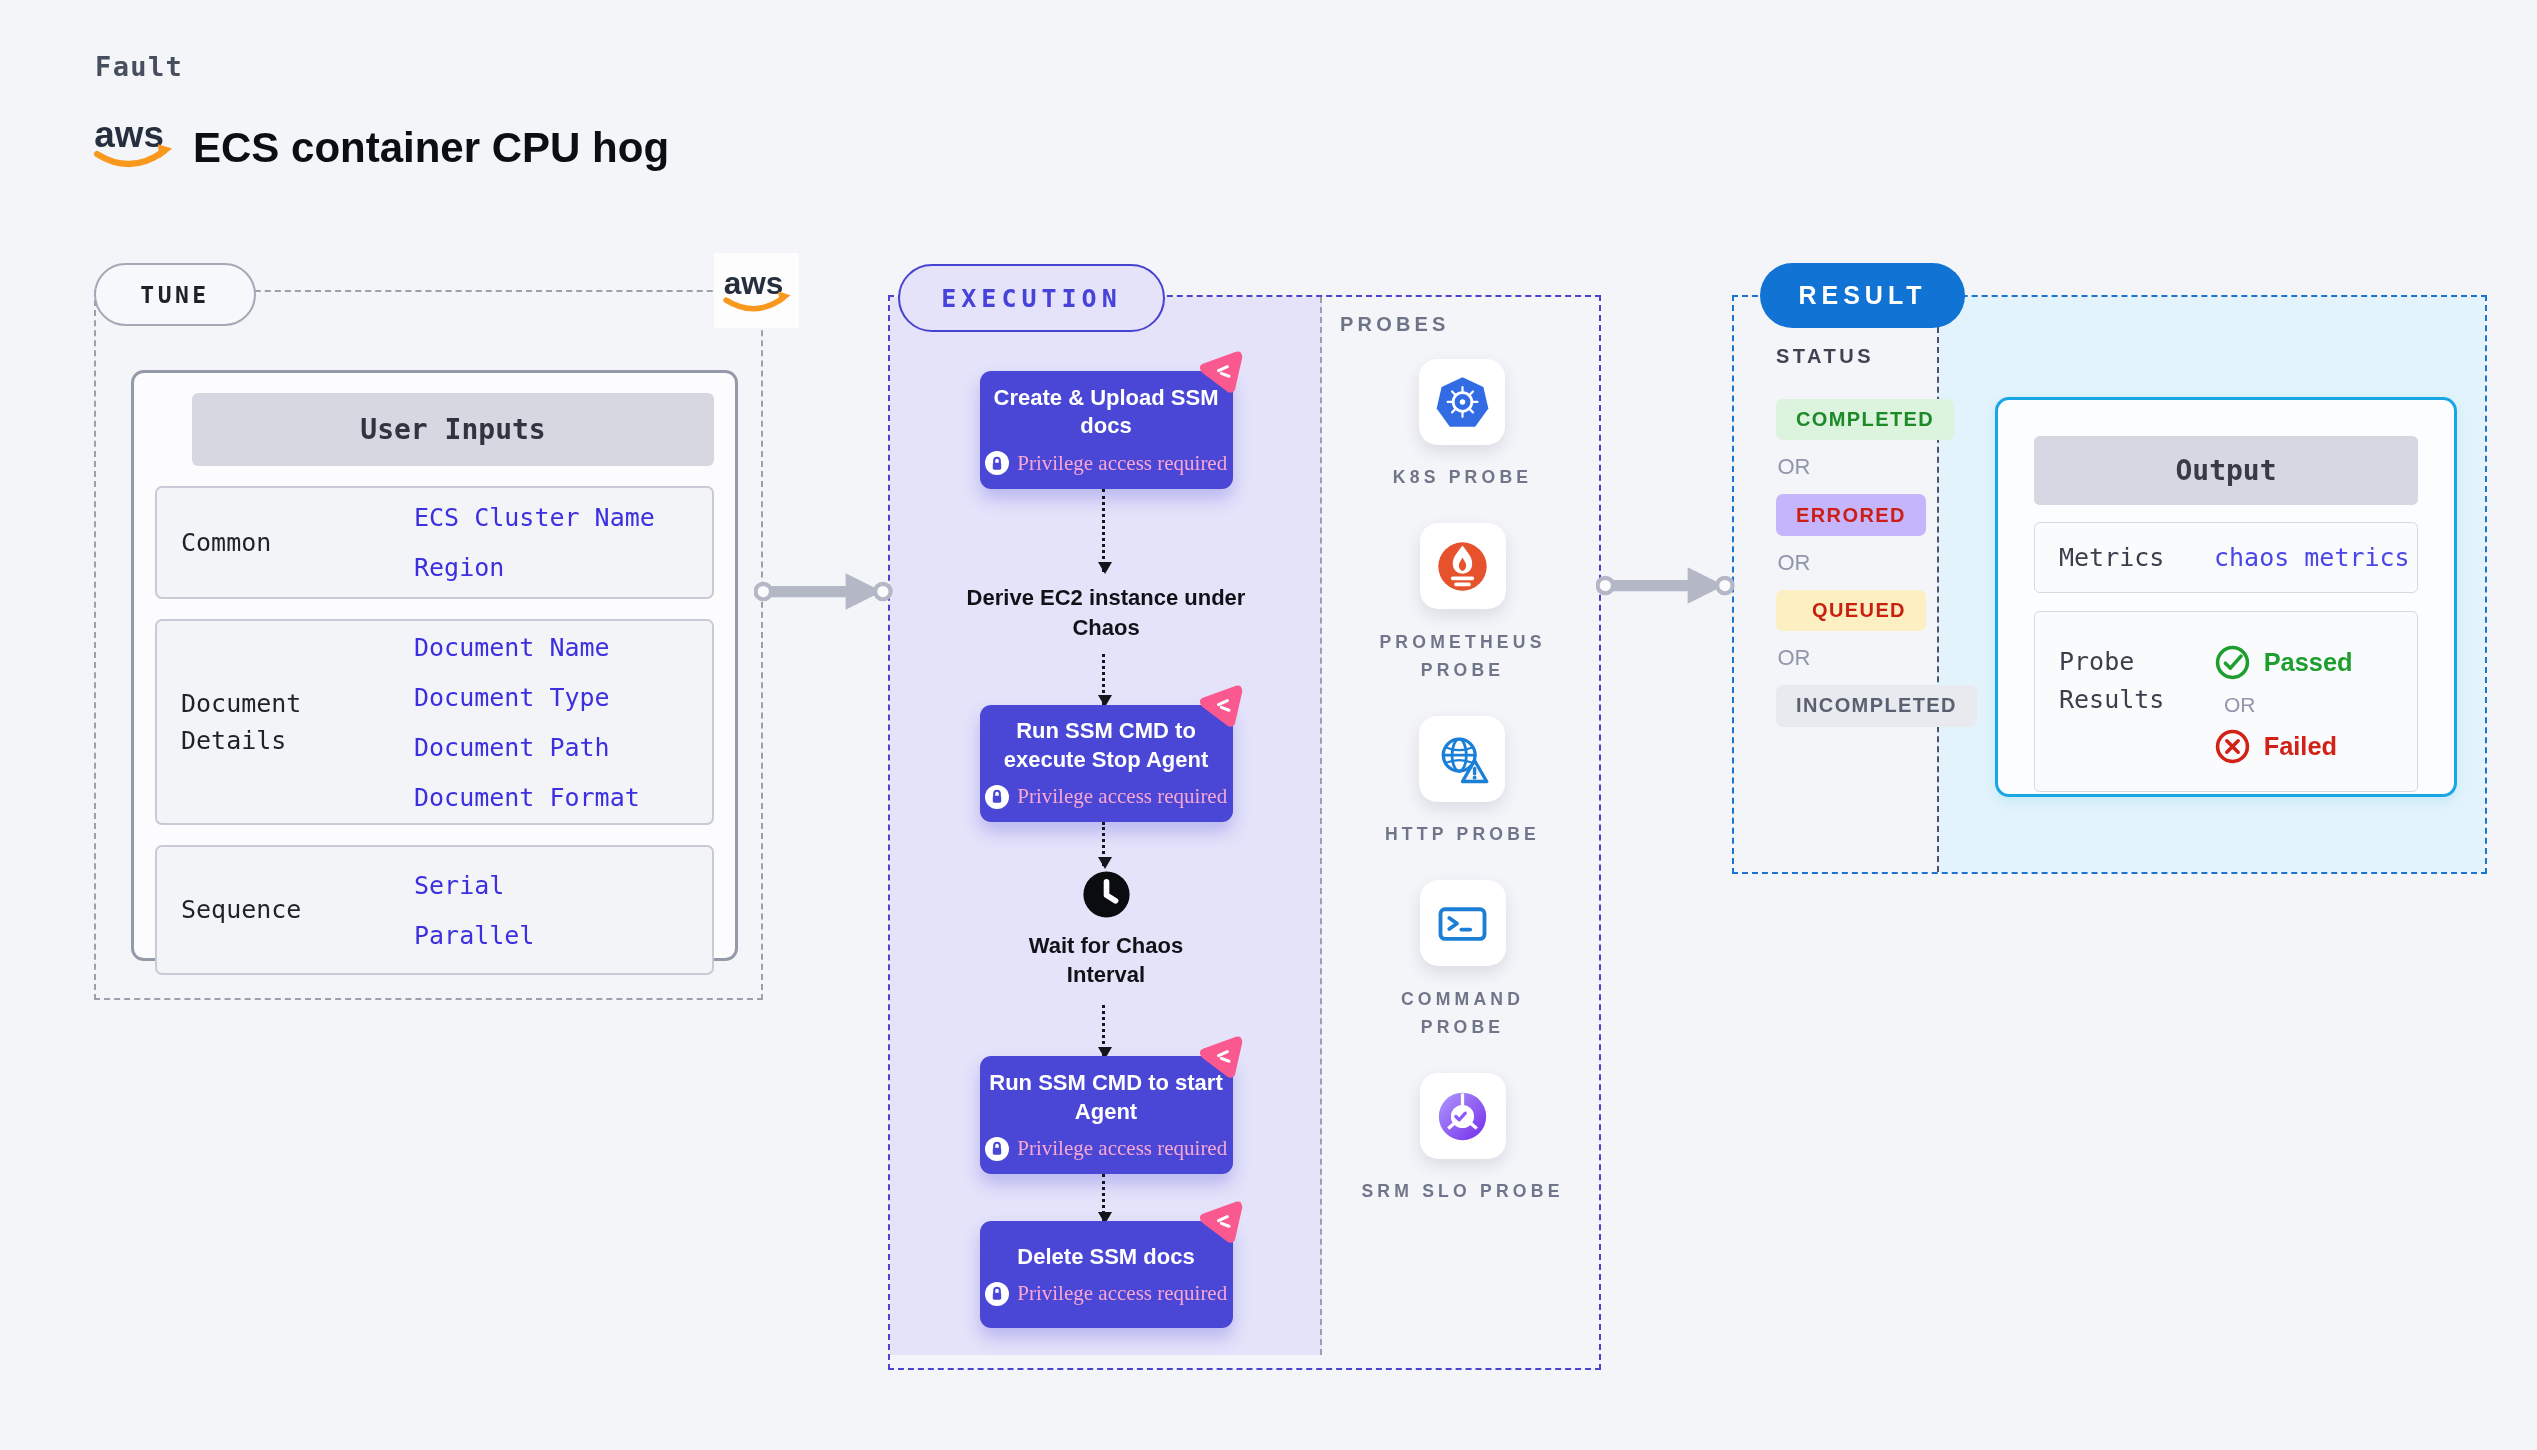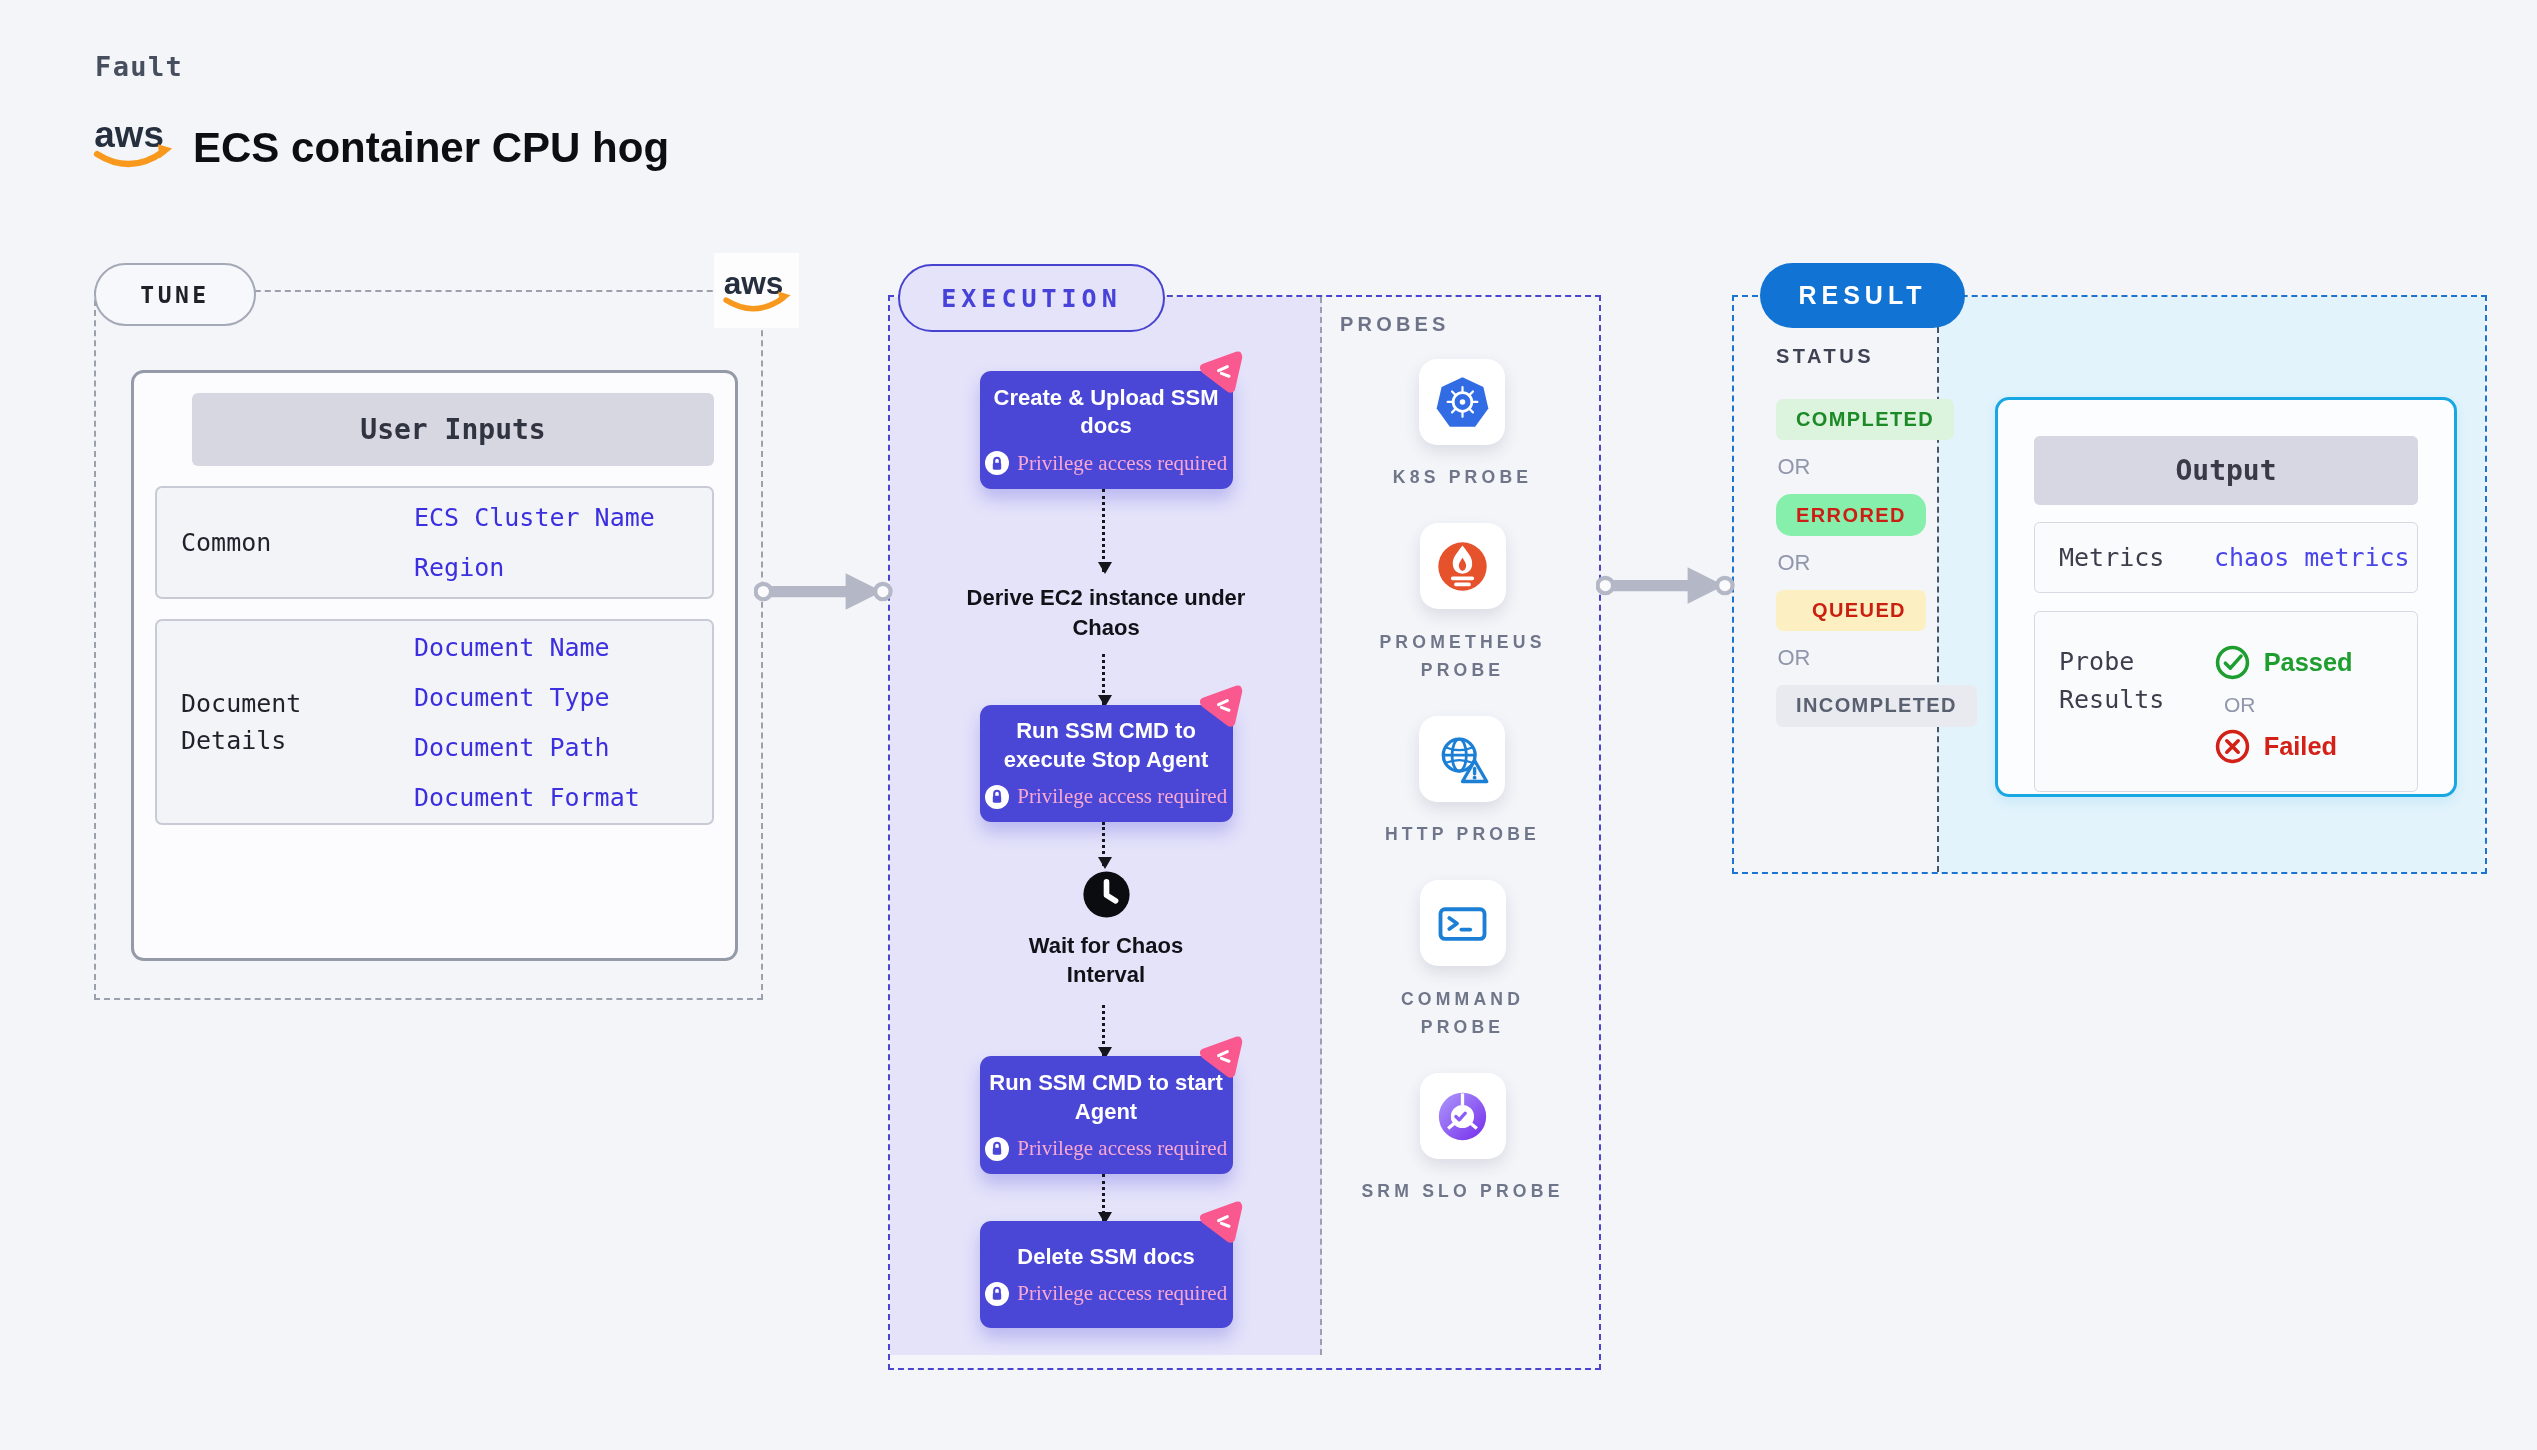--- a/index.html
+++ b/index.html
@@ -93,21 +93,21 @@
                 border:2.8px dashed #1b74d2; box-sizing:border-box; z-index:1; }
   .result-blue { position:absolute; left:203px; top:0; right:0; bottom:0; background:#e2f3fb;
                  border-left:2.1px dashed #4d5360; box-sizing:border-box; }
   .status-col { position:absolute; left:42px; top:48px; display:flex; flex-direction:column;
                 align-items:flex-start; }
   .status-title { font-size:20px; font-weight:bold; letter-spacing:3.5px; color:#3e4253;
                   margin-bottom:31px; }
   .badge { padding:9.2px 20px; border-radius:7px; font-size:20px; font-weight:bold;
            letter-spacing:1.4px; }
   .badge-completed { background:#dcf3dd; color:#1d8a28; }
-  .badge-errored   { background:#86efac; color:#cb1f15;border-radius:15px; }
+  .badge-errored   { background:#c4b5fd; color:#cb1f15; }
   .badge-queued    { background:#fcf0c2; color:#c9200f;padding-left:36px; }
   .badge-incompleted { background:#e9eaf0; color:#596070; }
   .or-sep { font-size:22px; color:#9096ab; margin:14px 1.4px; }
 
   .output-box { position:absolute; left:261px; top:100px; width:462px; height:400px;
                 background:#fcfdff; border:3.5px solid #17a7e3; border-radius:14px;
                 box-sizing:border-box; padding:36px; box-shadow:0 4.2px 11.3px rgba(23,167,227,.12); }
   .output-head { height:69px; background:#d6d7e2; border-radius:5.6px; display:flex;
                  align-items:center; justify-content:center; font-family:"DejaVu Sans Mono",monospace;
                  font-size:28px; font-weight:600; color:#383b47; }
@@ -165,20 +165,27 @@
     <div class="ui-row ui-row-1">
       <div class="ui-label">Document Details</div>
       <div class="ui-vals">
         <div class="ui-val">Document Name</div>
         <div class="ui-val">Document Type</div>
         <div class="ui-val">Document Path</div>
         <div class="ui-val">Document Format</div>
       </div>
     </div>
 
+    <div class="ui-row ui-row-2">
+      <div class="ui-label">Sequence</div>
+      <div class="ui-vals">
+        <div class="ui-val">Serial</div>
+        <div class="ui-val">Parallel</div>
+      </div>
+    </div>
   </div>
 
   <div class="sec-arrow" style="left:754px; top:569px;">
     <svg width="141" height="45" viewBox="0 0 200 64">
       <line x1="14" y1="32" x2="138" y2="32" stroke="#b4b7c6" stroke-width="16"></line>
       <polygon points="130,6 130,58 182,32" fill="#b4b7c6"></polygon>
       <circle cx="13" cy="32" r="11" fill="#fbfbfd" stroke="#b4b7c6" stroke-width="6"></circle>
       <circle cx="183" cy="32" r="11" fill="#fbfbfd" stroke="#b4b7c6" stroke-width="6"></circle>
     </svg>
   </div>

